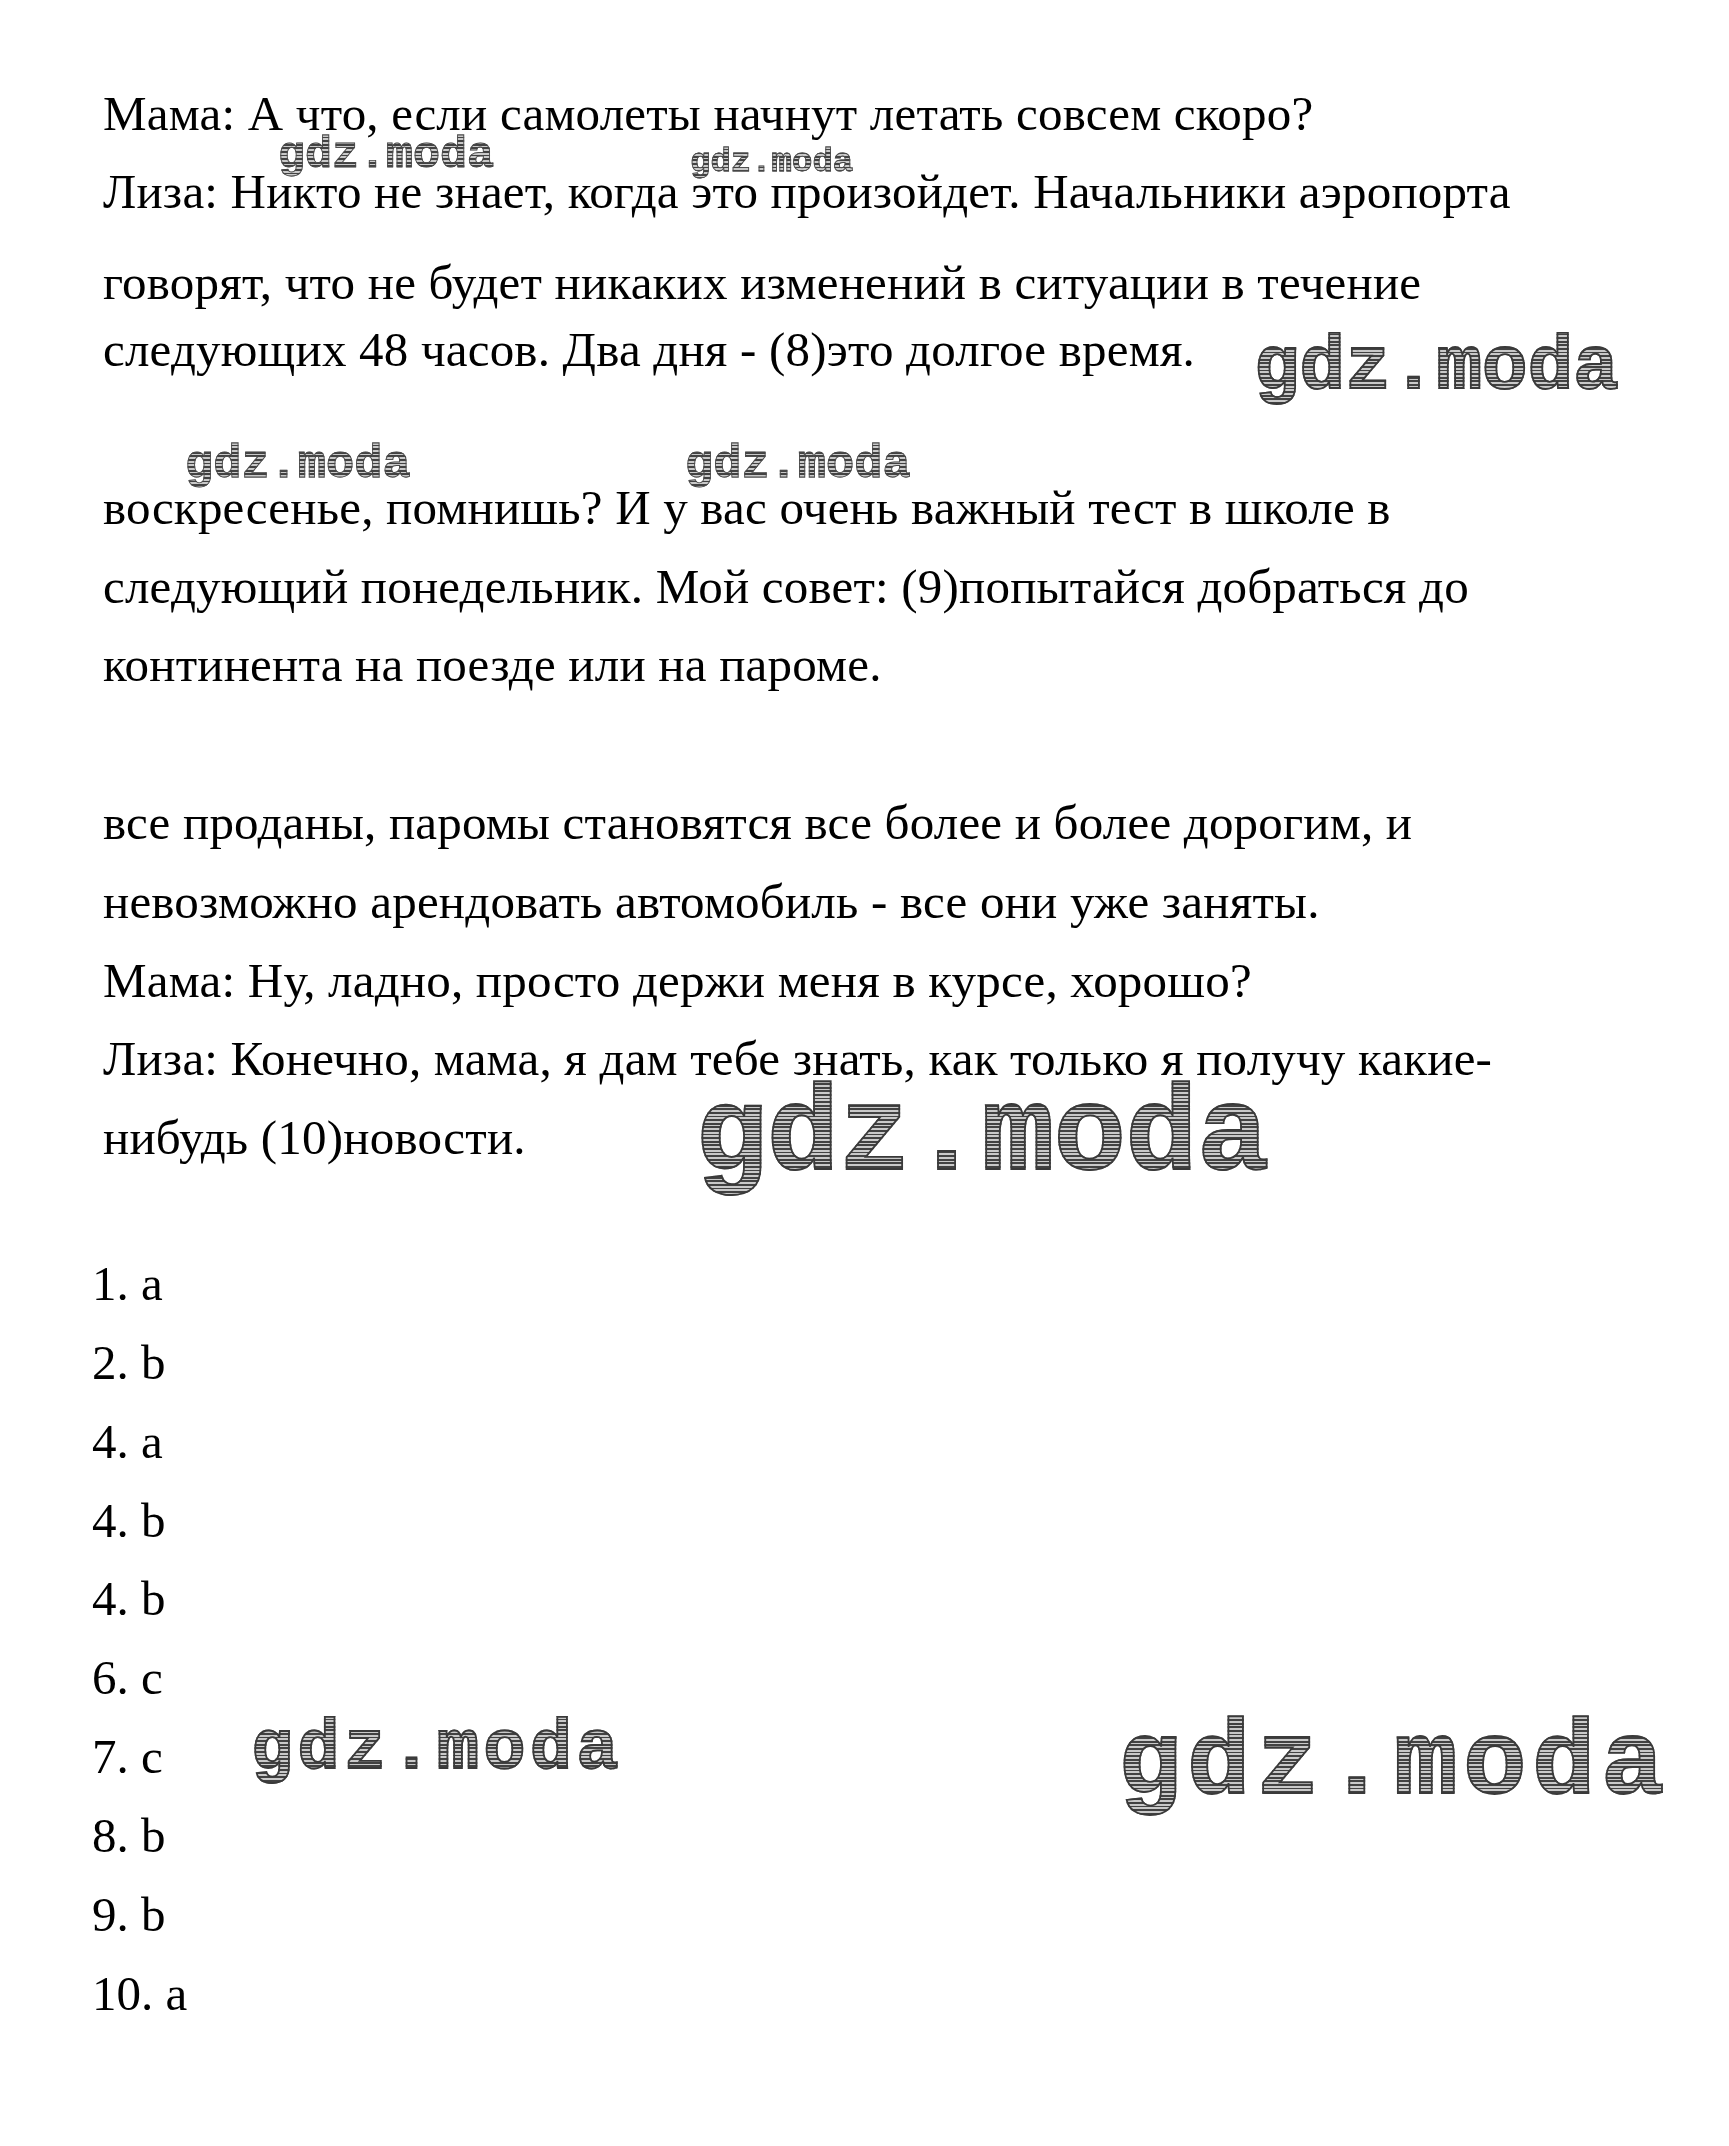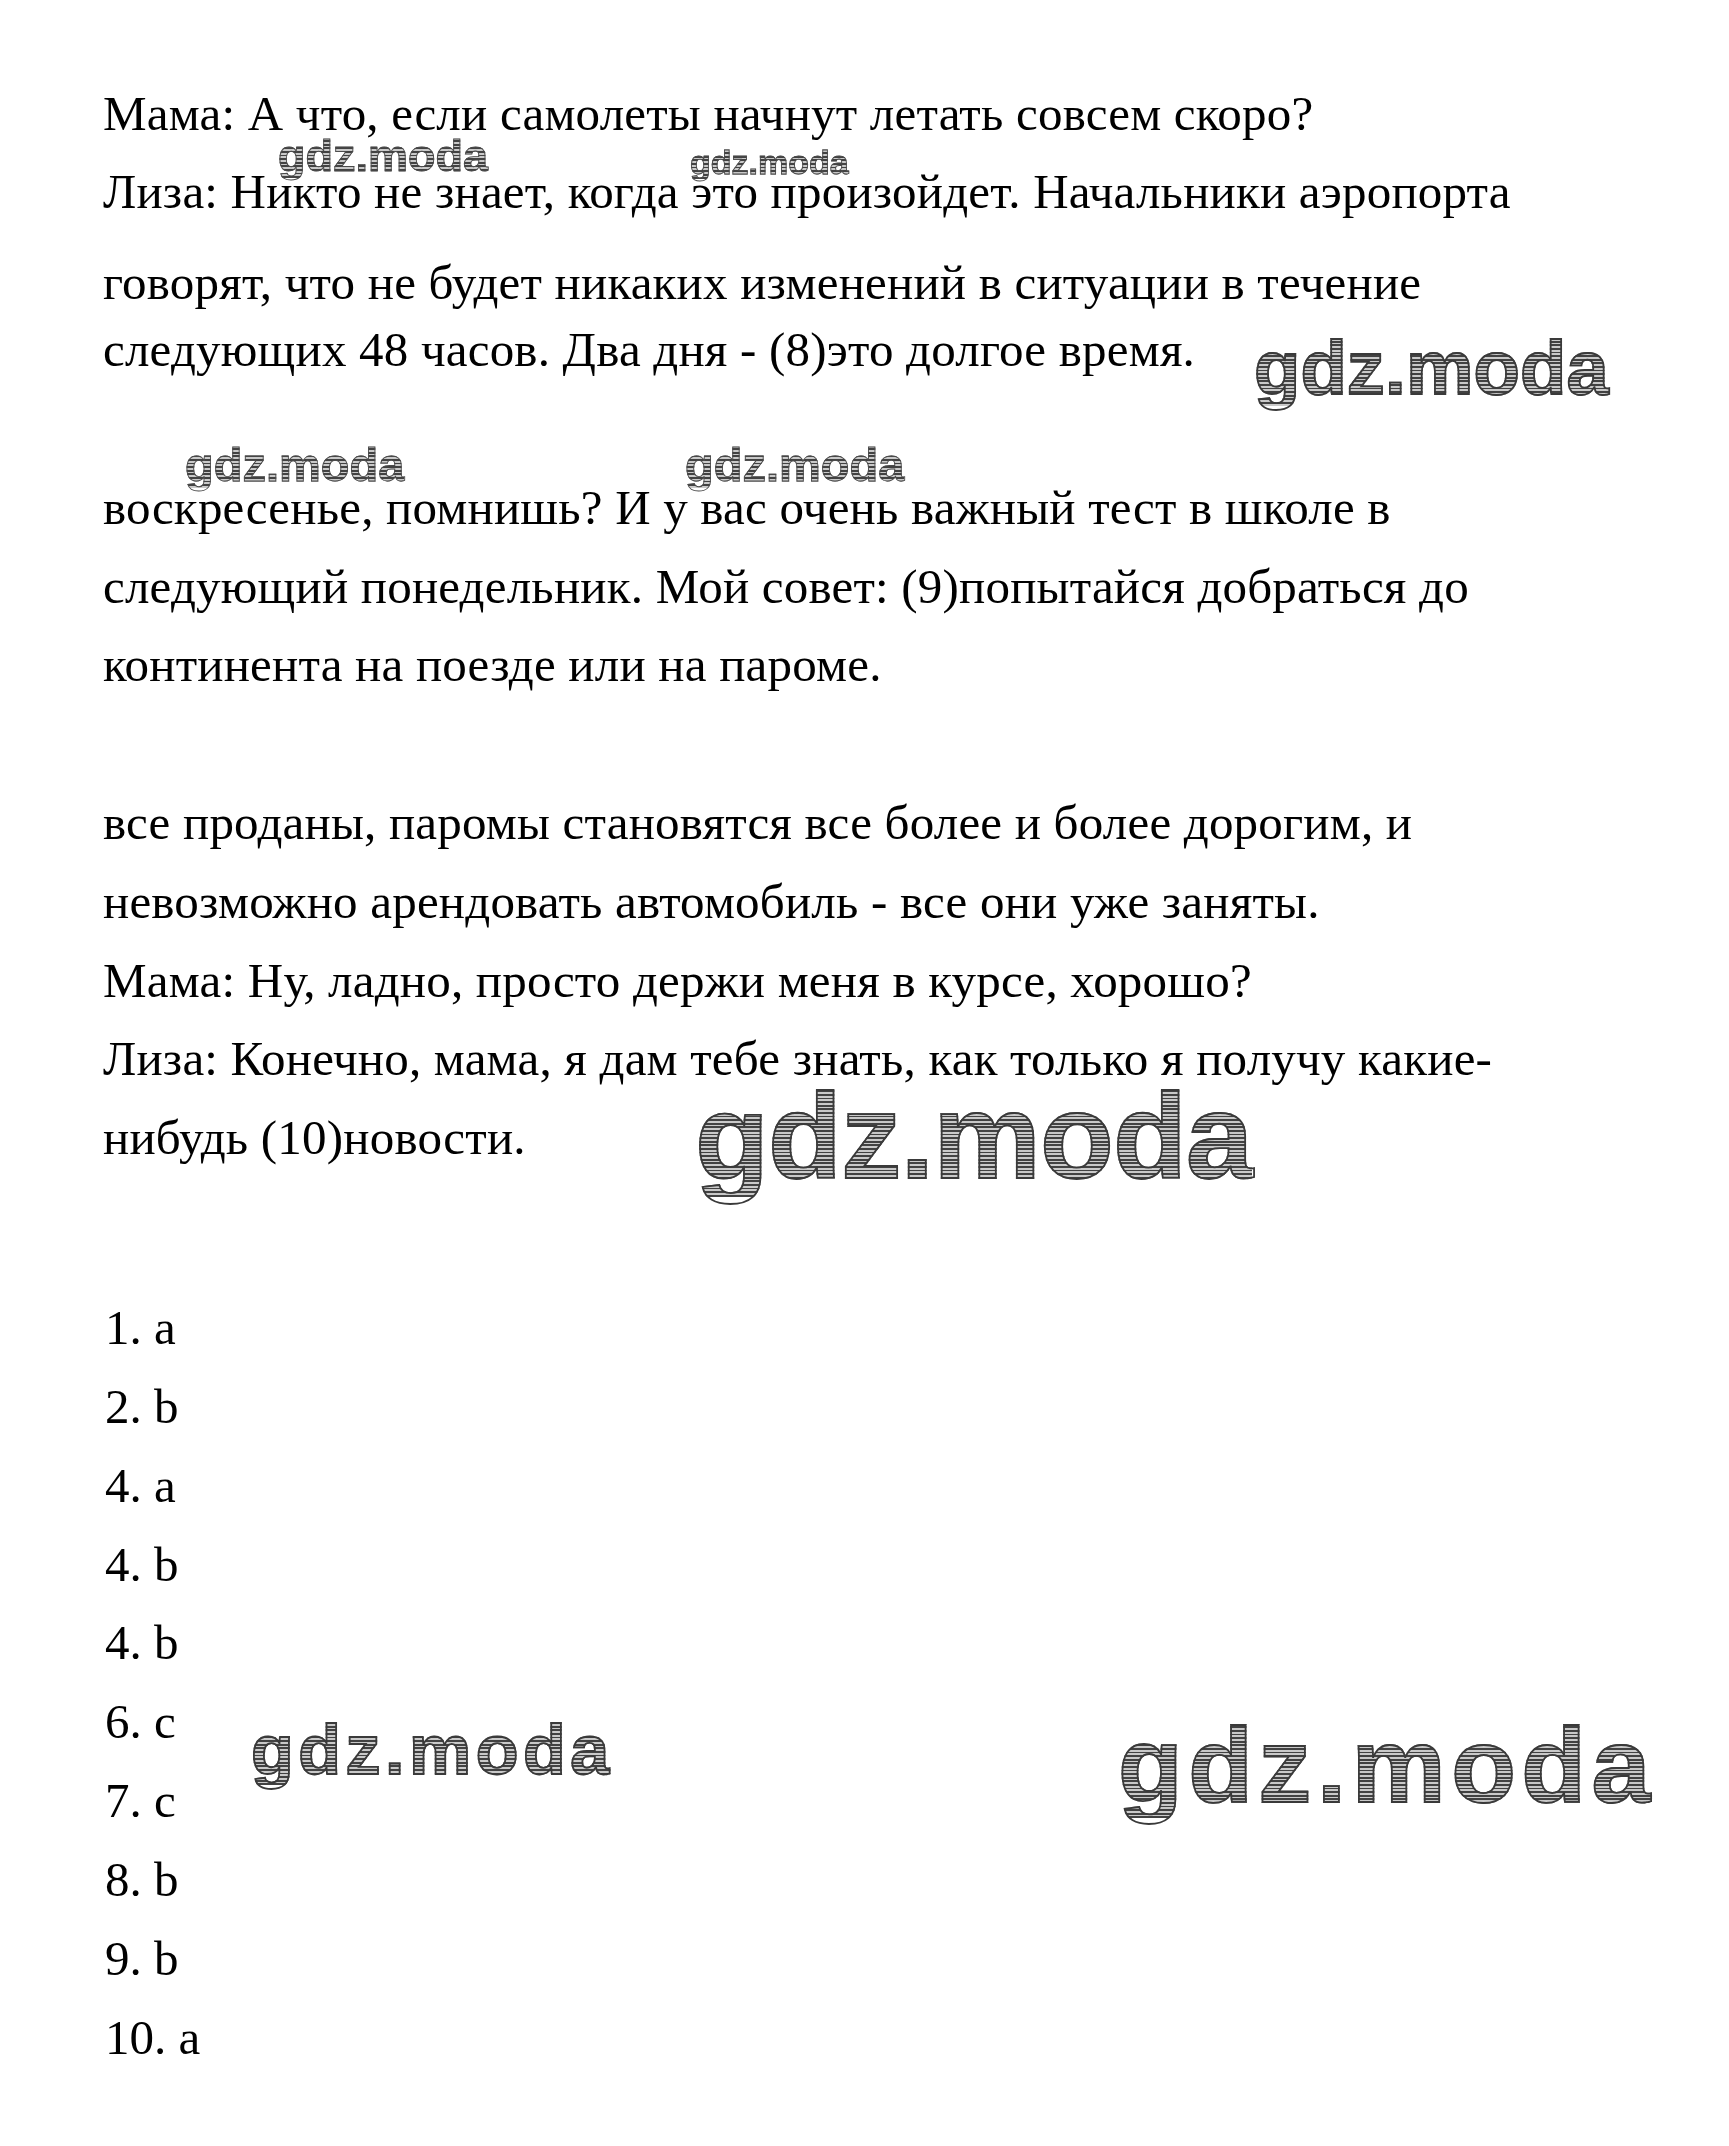--- a/index.html
+++ b/index.html
@@ -17,30 +17,29 @@
     left:103px;
     font-size:49px;
     line-height:49px;
     white-space:pre;
     letter-spacing:0.2px;
     text-align:center;
   }
   
   .ans {
     position:absolute;
-    left:105px;
+    left:92px;
     font-size:49px;
     line-height:49px;
     white-space:pre;
-    margin-top:44px;
   }
   
   .wm {
     position:absolute;
-    font-family:Liberation Sans, sans-serif;
+    font-family:Liberation Mono, monospace;
     font-weight:bold;
     white-space:nowrap;
     line-height:1;
     color:#8e8e8e;
     -webkit-text-stroke:1.8px #3a3a3a;
     background:repeating-linear-gradient(to bottom, #424242 0px, #424242 1.8px, #c9c9c9 1.8px, #c9c9c9 3.6px);
     -webkit-background-clip:text;
     background-clip:text;
   }
   @supports (-webkit-background-clip:text) {

